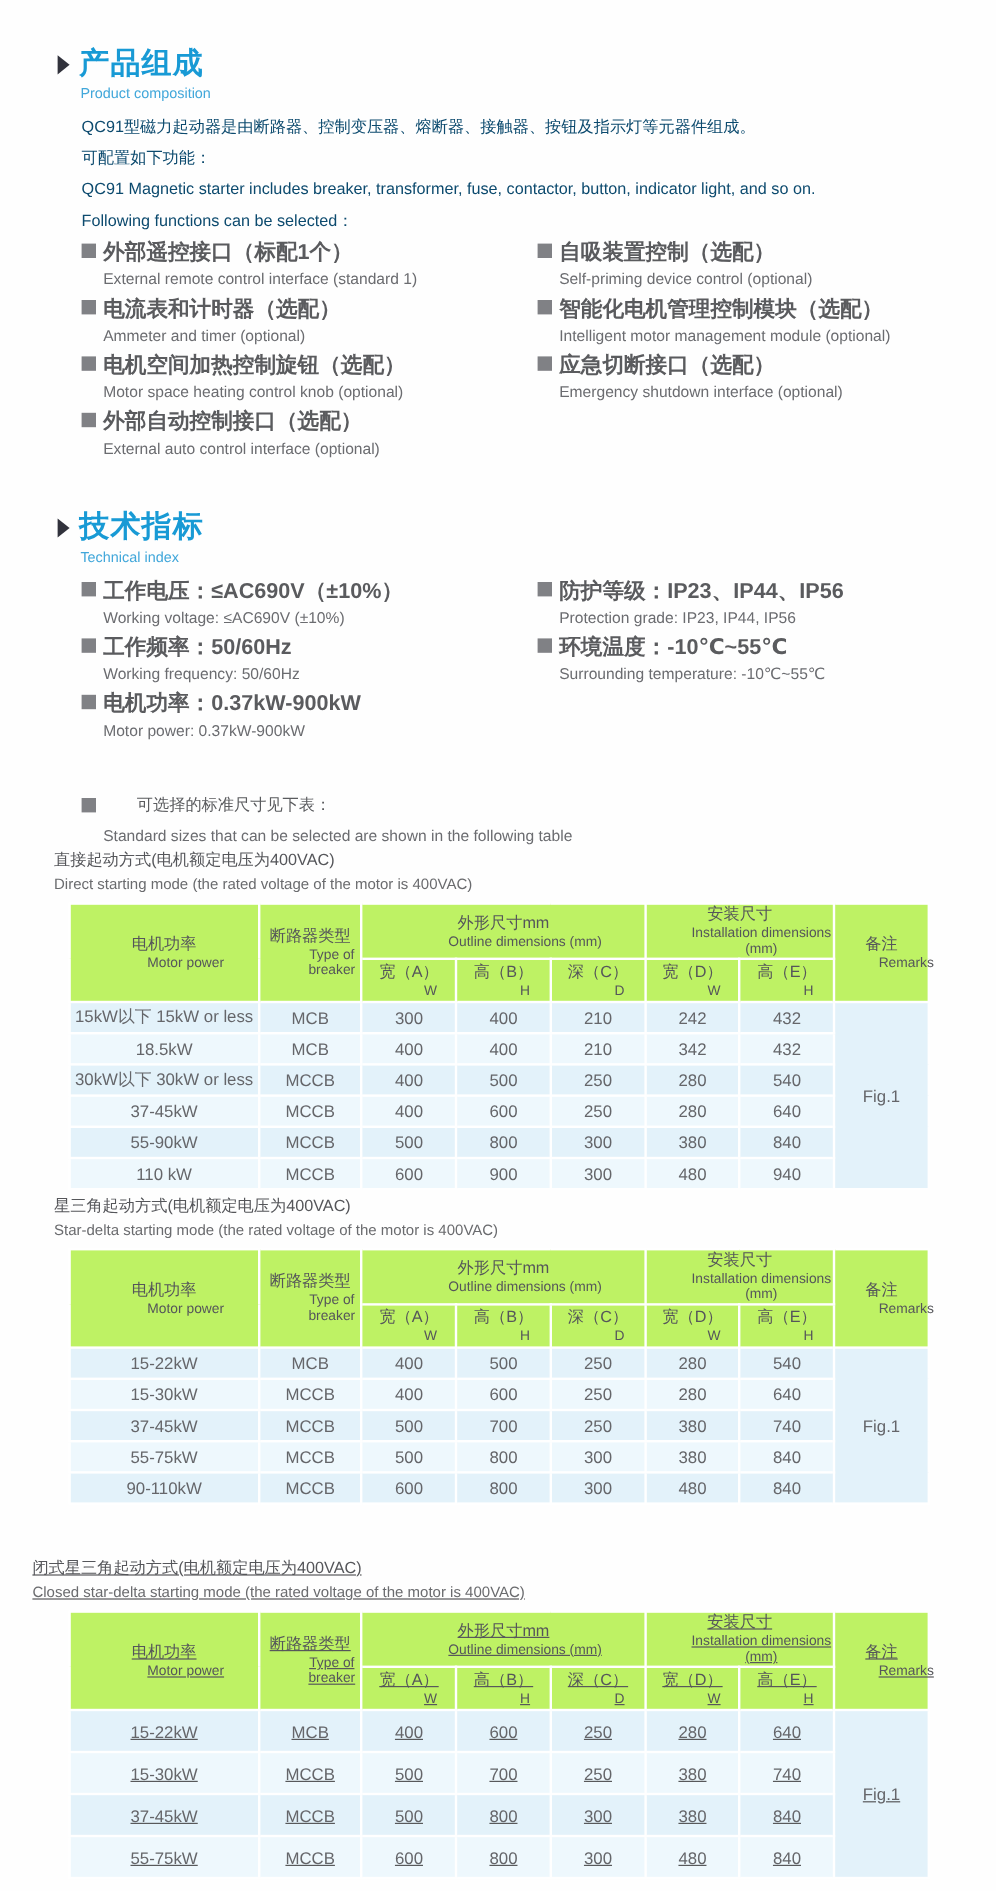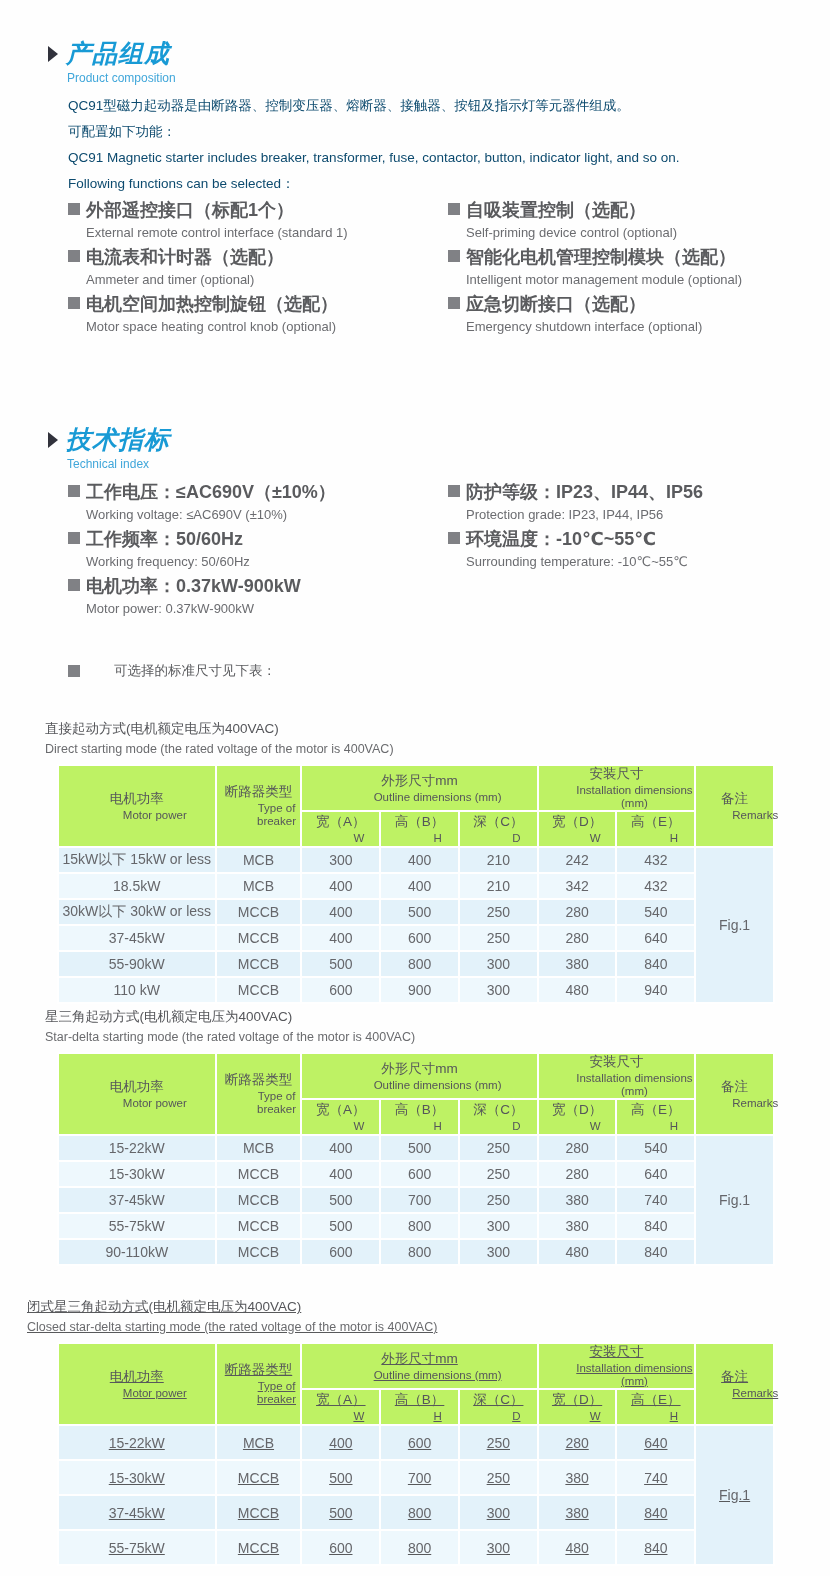--- a/index.html
+++ b/index.html
@@ -3,21 +3,21 @@
 <meta charset="utf-8">
 <style>
   html,body{margin:0;padding:0;}
   body{background:#ffffff;font-family:"Liberation Sans","DejaVu Sans",sans-serif;color:#58595b;}
   .page{position:relative;width:830px;height:1576px;background:#fefefe;overflow:hidden;}
 
   
   .section{position:absolute;left:48px;width:752px;}
   .sec-head{display:flex;align-items:center;}
   .tri{width:0;height:0;border-left:10px solid #31323c;border-top:8px solid transparent;border-bottom:8px solid transparent;margin-right:8px;}
-  .sec-title{font-size:25px;font-weight:bold;color:#189ad5;letter-spacing:1px;line-height:1.1;font-style:italic;}
+  .sec-title{font-size:25px;font-weight:bold;color:#189ad5;letter-spacing:1px;line-height:1.1;}
   .sec-sub{font-size:12px;color:#41a7da;margin:3px 0 0 19px;}
 
   .body-text{margin:14px 0 0 20px;}
   .body-text p{margin:0 0 12px 0;font-size:13.5px;color:#0c4a6e;line-height:14px;}
 
   .two-col{display:flex;margin:6px 0 0 20px;}
   .col-l{width:380px;}
   .col-r{width:352px;}
   .feat{margin-bottom:11px;}
   .feat .zh{display:flex;font-size:18px;color:#5a5b5e;line-height:14px;font-weight:bold;}
@@ -26,21 +26,21 @@
 
   
   .note{position:absolute;left:68px;}
   .note .zh{display:flex;align-items:center;font-size:13.5px;color:#5a5b5e;gap:28px;}
   .note .en{margin:9px 0 0 18px;font-size:13px;color:#6b6c70;}
 
   
   .tablock{position:absolute;left:57px;width:718px;}
   .cap-zh{font-size:13.5px;color:#55565a;line-height:14px;}
   .cap-en{font-size:12.5px;color:#6a6b6e;margin-top:7px;line-height:13px;}
-  .cap-shift1{margin-left:-12px;margin-top:12px;}
+  .cap-shift1{margin-left:-12px;}
   .cap-shift3{margin-left:-30px;}
   table.dim{border-collapse:collapse;width:100%;table-layout:fixed;margin-top:8px;}
   table.dim th,table.dim td{border:2px solid #ffffff;text-align:center;vertical-align:middle;padding:0;}
   table.dim thead th{background:#bef264;font-weight:normal;color:#55565a;}
   .th-zh{font-size:13.5px;line-height:16px;}
   .th-en{font-size:11.5px;line-height:13px;margin-top:2px;padding-left:36px;}
   tr.grp th{height:36px;}
   tr.subh th{height:34px;}
   table.dim tbody td{font-size:14px;color:#65666a;}
   table.dim tbody tr:nth-child(odd) td{background:#e3f2fa;}
@@ -85,20 +85,27 @@
             </div>
           <div class="en">Ammeter and timer (optional)</div>
         </div>
         <div class="feat">
           <div class="zh">
               <span class="sq"></span>
               <span>电机空间加热控制旋钮（选配）</span>
             </div>
           <div class="en">Motor space heating control knob (optional)</div>
         </div>
+        <div class="feat">
+          <div class="zh">
+              <span class="sq"></span>
+              <span>外部自动控制接口（选配）</span>
+            </div>
+          <div class="en">External auto control interface (optional)</div>
+        </div>
       </div>
       <div class="col-r">
         <div class="feat">
           <div class="zh">
               <span class="sq"></span>
               <span>自吸装置控制（选配）</span>
             </div>
           <div class="en">Self-priming device control (optional)</div>
         </div>
         <div class="feat">
@@ -167,20 +174,21 @@
         </div>
       </div>
     </div>
   </div>
 
   <div class="note" style="top:662px;">
     <div class="zh">
         <span class="sq"></span>
         <span>可选择的标准尺寸见下表：</span>
       </div>
+    <div class="en">Standard sizes that can be selected are shown in the following table</div>
   </div>
 
   <div class="tablock" style="top:710px;">
     <div class="cap-shift1">
       <div class="cap-zh">直接起动方式(电机额定电压为400VAC)</div>
       <div class="cap-en">Direct starting mode (the rated voltage of the motor is 400VAC)</div>
     </div>
     <table class="dim t-short">
       <colgroup>
           <col class="c-motor">

